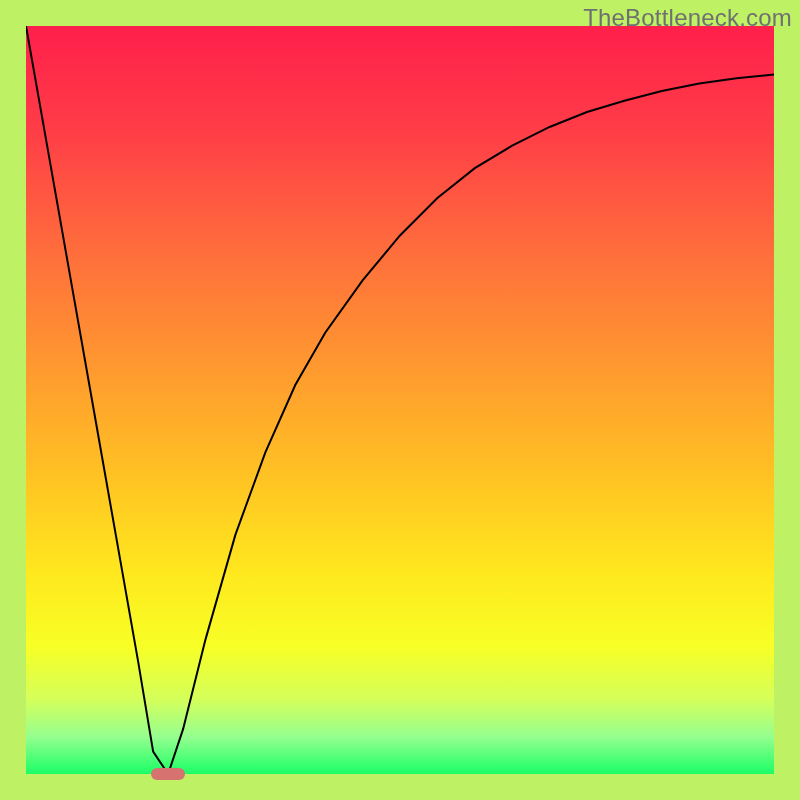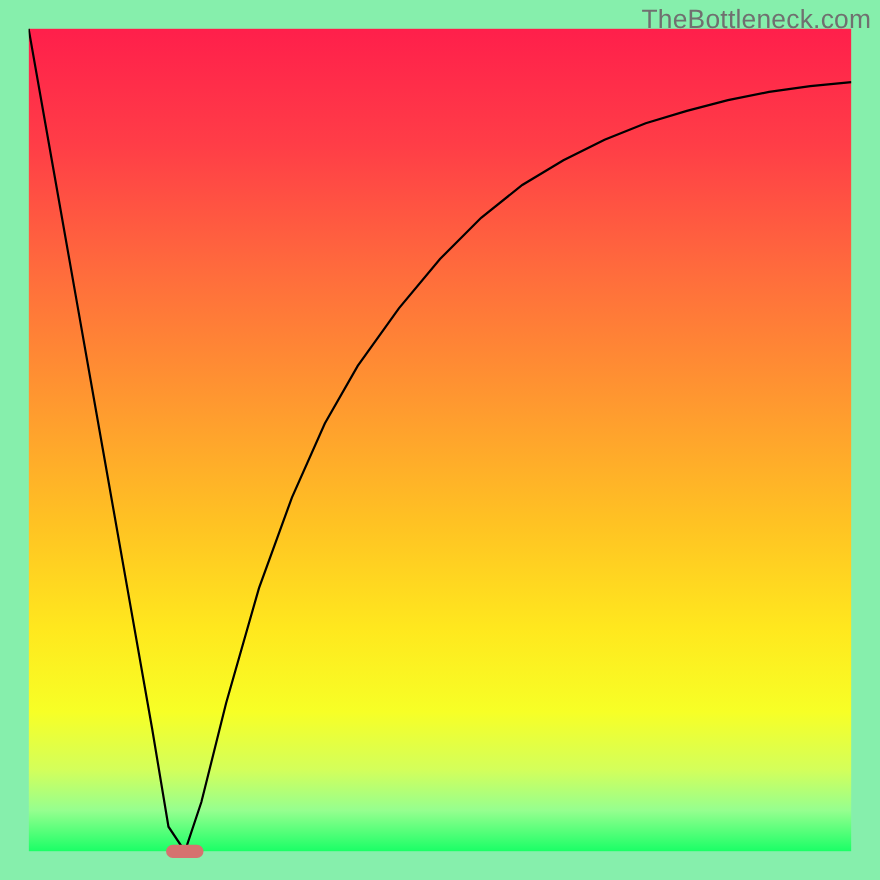--- a/index.html
+++ b/index.html
@@ -7,21 +7,21 @@
     padding: 0;
     width: 800px;
     height: 800px;
     overflow: hidden;
     font-family: Arial, Helvetica, sans-serif;
   }
   .frame {
     position: relative;
     width: 800px;
     height: 800px;
-    background: #86efac;
+    background: #bef264;
   }
   .plot-area {
     position: absolute;
     left: 26px;
     top: 26px;
     width: 748px;
     height: 748px;
   }
   .gradient {
     position: absolute;

